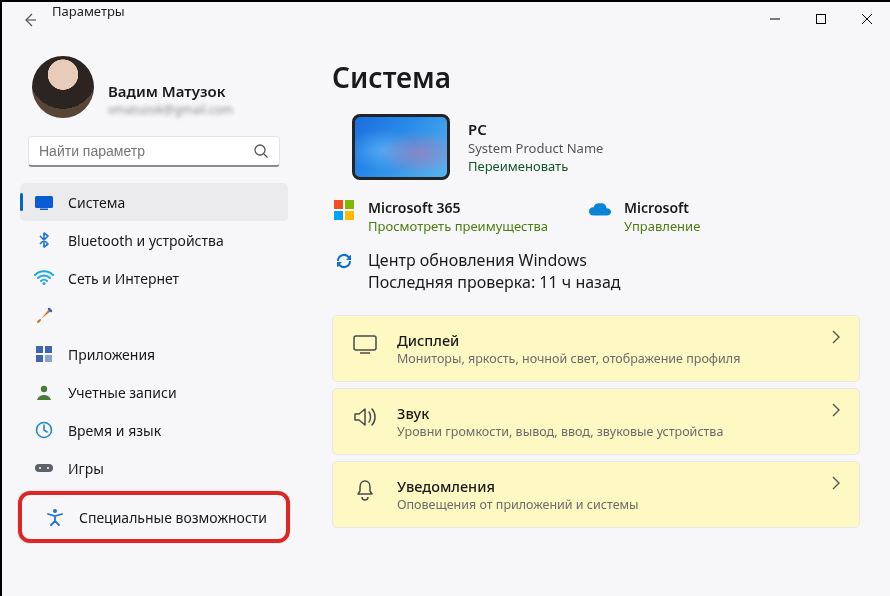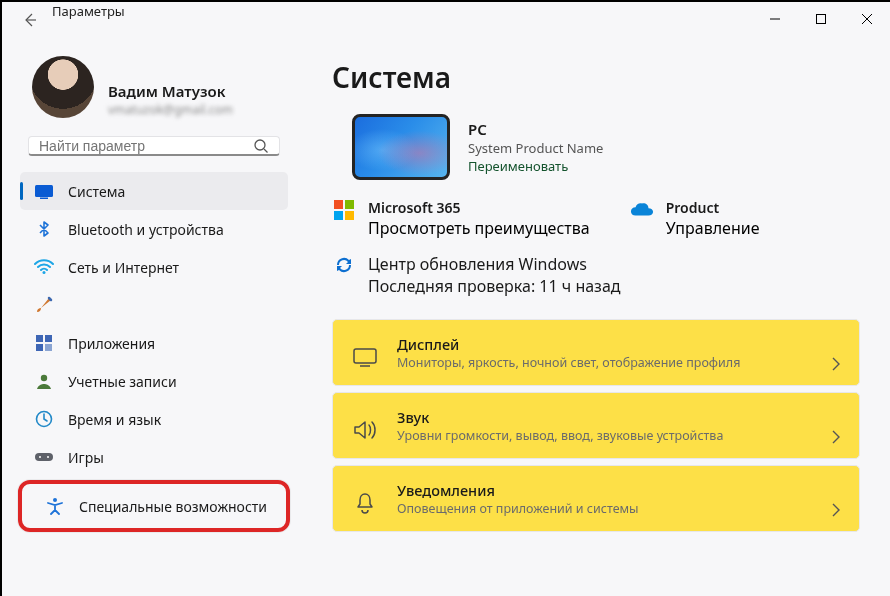--- a/index.html
+++ b/index.html
@@ -52,21 +52,21 @@
   .avatar {
     width: 62px; height: 62px; border-radius: 50%;
     background: radial-gradient(circle at 50% 30%, #e7cdb9 0 28%, #2c2420 29% 64%, #574537 64% 100%);
     flex: none;
   }
   .profile .name { font-size: 15px; font-weight: 600; }
   .profile .email { font-size: 12px; color: #8a8a8a; filter: blur(2px); }
   .search {
     margin: 0 22px 16px 26px;
     display: flex; align-items: center;
-    height: 20px;
+    height: 31px;
     background: #fff;
     border: 1px solid #e3e3e6;
     border-bottom: 2px solid #8a8a8a;
     border-radius: 4px;
     padding: 0 10px;
   }
   .search input {
     flex: 1; border: none; outline: none;
     font-size: 14px;
     background: transparent;
@@ -142,32 +142,32 @@
   }
   .tile {
     display: flex; gap: 12px; align-items: flex-start;
     min-width: 200px;
   }
   .tile .ticon {
     width: 24px; height: 24px; flex: none;
     display: flex; align-items: center; justify-content: center;
   }
   .tile .thead { font-size: 14px; font-weight: 600; }
-  .tile .tsub { font-size: 16px; color: #000000; }
+  .tile .tsub { font-size: 13px; color: #4d7c0f; }
 
   .wu-tile {
     display: flex; gap: 12px; align-items: flex-start;
     margin: 6px 0 22px 0;
   }
   .wu-tile .ticon { width: 24px; height: 24px; flex: none; display:flex; align-items:center; justify-content:center;}
 
   .row {
-    display: flex; align-items: flex-end;
+    display: flex; align-items: flex-start;
     gap: 18px;
-    background: #fde047;
+    background: #fef9c3;
     border: 1px solid #e7e7ea;
     border-radius: 5px;
     padding: 14px 18px;
     margin-bottom: 6px;
     cursor: pointer;
   }
   .row .ricon {
     width: 28px; height: 28px; flex: none;
     color: #4a4a4a;
     display:flex; align-items:center; justify-content:center;
@@ -344,21 +344,21 @@
           <div class="tsub">Просмотреть преимущества</div>
         </div>
       </div>
       <div class="tile">
         <span class="ticon">
             <svg width="26" height="18" viewBox="0 0 26 18">
               <path d="M6 15c-3 0-5-2-5-4.5S3 6 6 6c1-3 4-5 7-4 3-1 7 1 7 5 3 0 5 1.5 5 4s-2 4-5 4H6z" fill="#0a84d8"></path>
             </svg>
           </span>
         <div>
-          <div class="thead">Product</div>
+          <div class="thead">Microsoft</div>
           <div class="tsub">Управление</div>
         </div>
       </div>
     </div>
 
     <div class="wu-tile">
       <span class="ticon">
           <svg width="22" height="22" viewBox="0 0 22 22">
             <path d="M4 11a7 7 0 0 1 12-5l2-1v5h-5l2-2a5 5 0 0 0-9 3" fill="#0d6fd0"></path>
             <path d="M18 11a7 7 0 0 1-12 5l-2 1v-5h5l-2 2a5 5 0 0 0 9-3" fill="#0d6fd0"></path>

